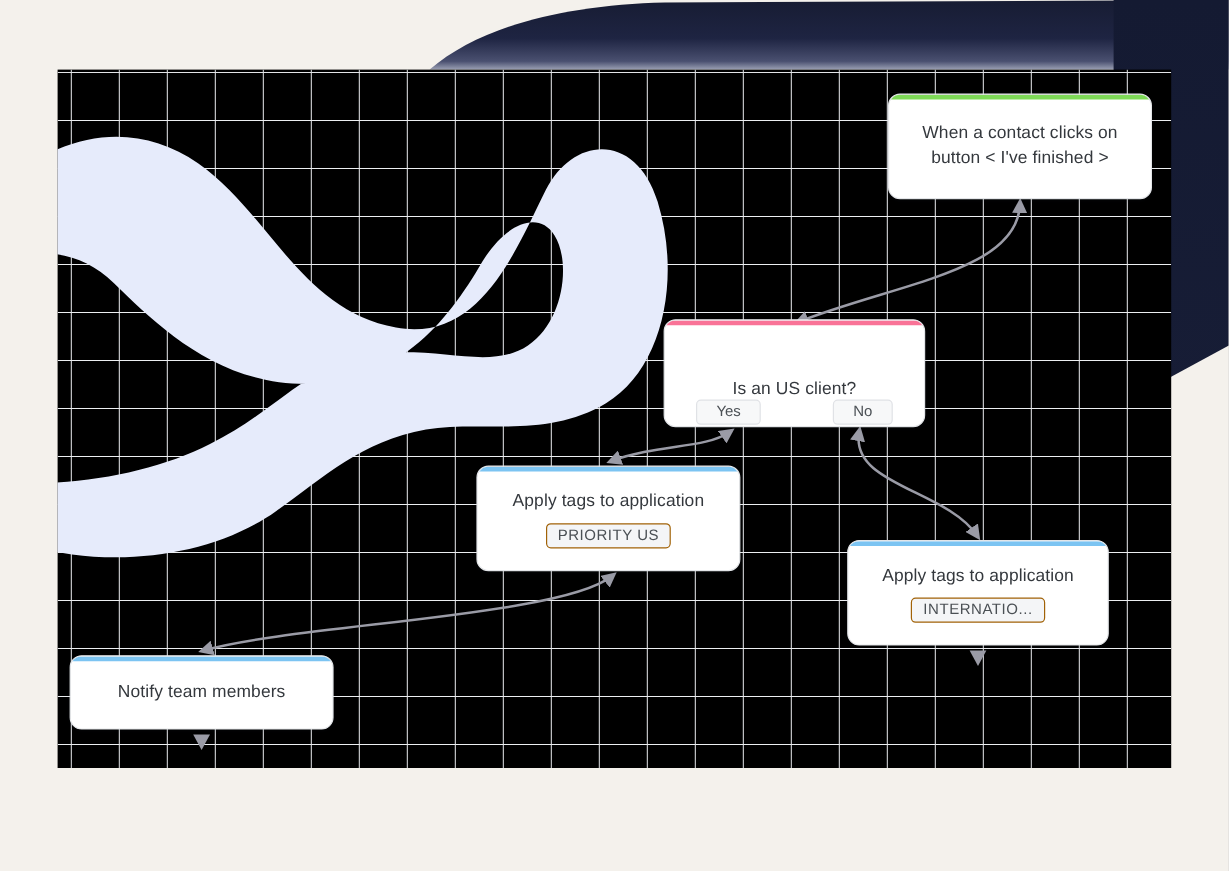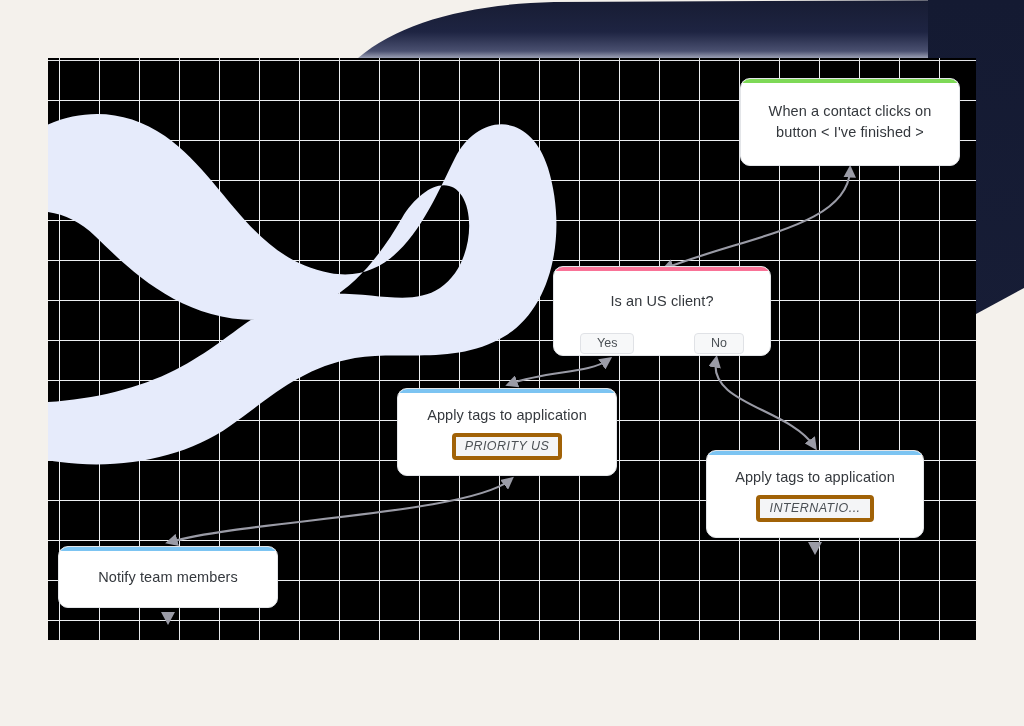--- a/index.html
+++ b/index.html
@@ -104,28 +104,27 @@
     color: #34383d;
     text-align: center;
     line-height: 21px;
     letter-spacing: .1px;
     padding: 0 14px;
   }
   .tag-chip {
     margin-top: 7px;
     display: inline-block;
     background: #f4f5f7;
-    border: 4px solid #a16207;
+    border: 1px solid #a16207;
     border-radius: 4px;
     padding: 2px 9px 3px;
     font-size: 12.5px;
     color: #4b5055;
     letter-spacing: .45px;
     white-space: nowrap;
-    font-style: italic;
   }
 
   .branch-row {
     position: absolute;
     left: 0; right: 0;
     bottom: 1px;
     display: flex;
     justify-content: space-between;
     padding: 0 26px;
   }
@@ -134,21 +133,21 @@
     border: 1px solid #e0e2e6;
     border-radius: 4px;
     font-size: 12.5px;
     color: #4b5055;
     padding: 2px 16px 3px;
     font-family: "Liberation Sans", sans-serif;
   }
 
   
   #node-trigger   { left: 692px; top: 20px;  width: 220px; height: 88px; }
-  #node-decision  { left: 505px; top: 208px; width: 218px; height: 90px; }
+  #node-decision  { left: 505px; top: 208px; width: 218px; height: 90px; justify-content: flex-end; }
   #node-tag-us    { left: 349px; top: 330px; width: 220px; height: 88px; }
   #node-tag-intl  { left: 658px; top: 392px; width: 218px; height: 88px; }
   #node-notify    { left: 10px;  top: 488px; width: 220px; height: 62px; }
 
   #node-decision .node-title { margin-bottom: 20px; }
 </style>
 </head>
 <body>
 
 <div id="page">

